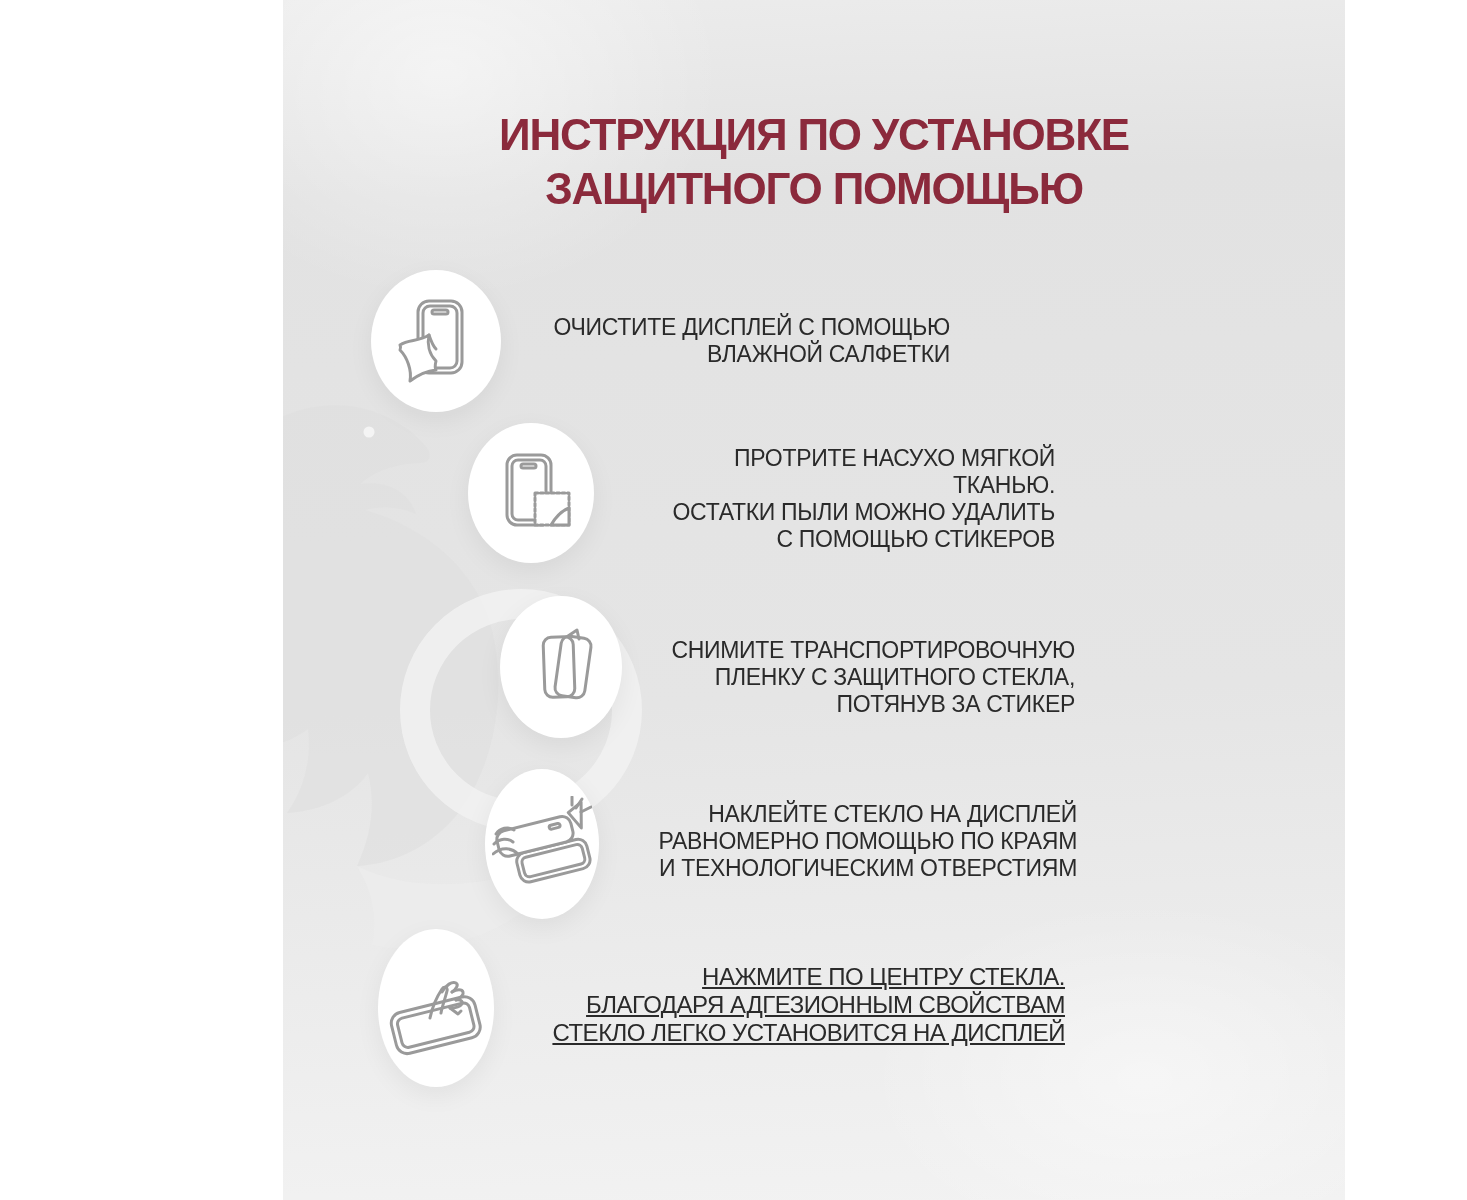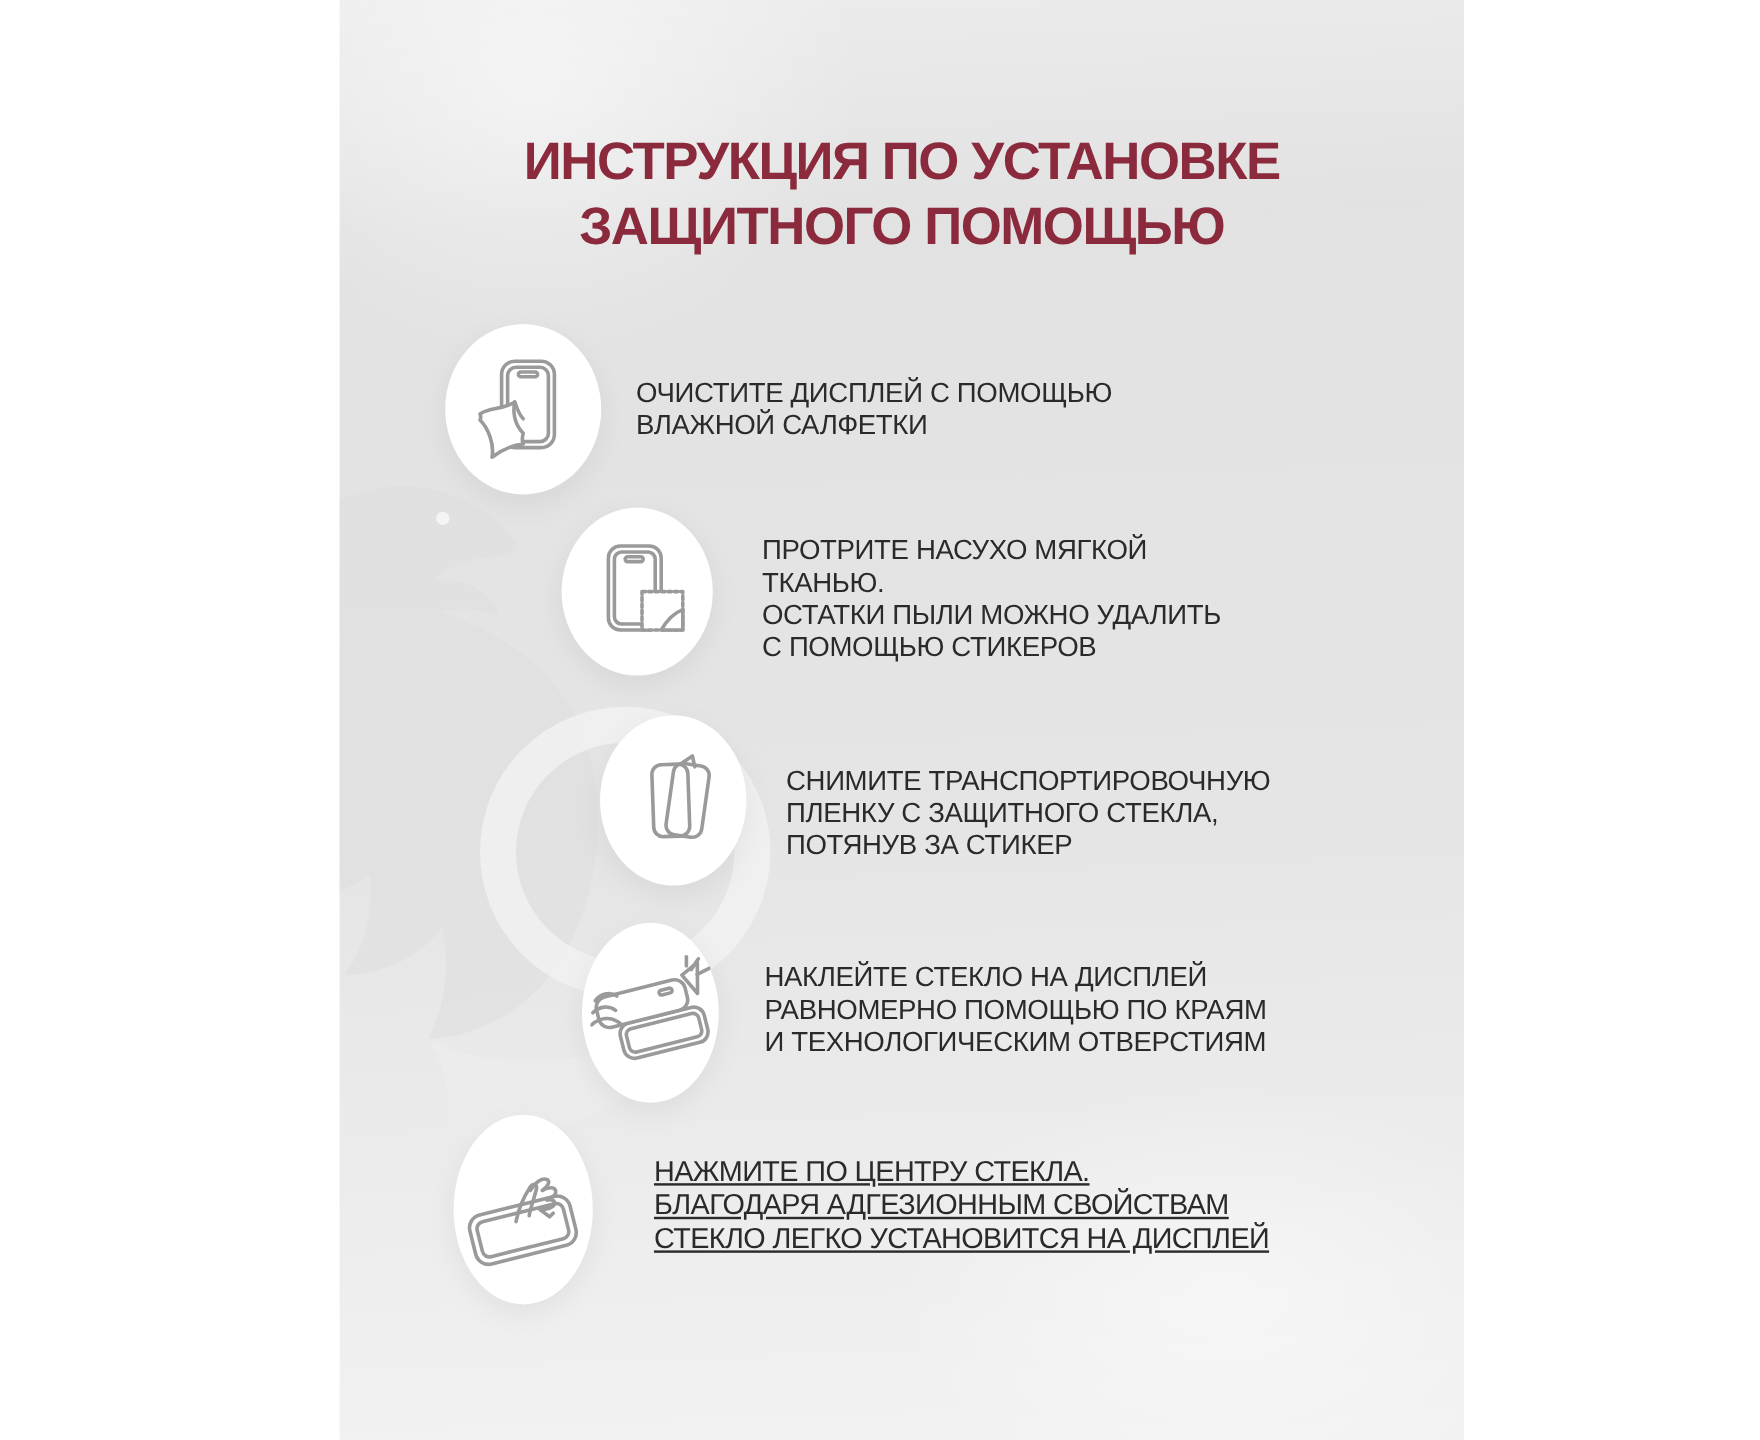--- a/index.html
+++ b/index.html
@@ -1,29 +1,29 @@
 <!DOCTYPE html>
 <html><head>
 <meta charset="utf-8">
 <style>
   html,body{margin:0;padding:0;width:1467px;height:1200px;background:#ffffff;
     font-family:"Liberation Sans",sans-serif;overflow:hidden;position:relative;}
-  .panel{position:absolute;left:283px;top:0;width:937px;height:1200px;overflow:hidden;
+  .panel{position:absolute;left:283px;top:0;width:1062px;height:1200px;overflow:hidden;
     background:linear-gradient(178deg,#ececec 0%,#e2e2e2 16%,#e5e5e5 58%,#f2f2f2 100%);}
   .sheen-tl{position:absolute;left:-120px;top:-160px;width:560px;height:460px;
     background:radial-gradient(closest-side,rgba(255,255,255,.5),rgba(255,255,255,0));}
   .sheen-br{position:absolute;right:-80px;bottom:-60px;width:560px;height:360px;
     background:radial-gradient(closest-side,rgba(255,255,255,.45),rgba(255,255,255,0));}
   .watermark{position:absolute;left:-8px;top:396px;}
   .page-title{position:absolute;top:108px;left:0;width:100%;text-align:center;
     color:#8b2a3c;font-weight:bold;font-size:44px;line-height:54px;letter-spacing:-1.2px;}
   .circle{position:absolute;background:#ffffff;border-radius:50%;
     box-shadow:0 8px 26px rgba(0,0,0,.06);display:flex;align-items:center;justify-content:center;}
   .step-text{position:absolute;color:#2a2a2a;font-size:23px;line-height:27px;
-    letter-spacing:-0.3px;text-align:left;white-space:pre-line;}
+    letter-spacing:-0.3px;text-align:right;white-space:pre-line;}
   .c1{left:88px; top:270px;width:130px;height:142px;}
   .c2{left:185px;top:423px;width:126px;height:140px;}
   .c3{left:217px;top:596px;width:122px;height:142px;}
   .c4{left:202px;top:769px;width:114px;height:150px;}
   .c5{left:95px; top:929px;width:116px;height:158px;}
   .t1{left:247px;top:314px;width:420px;}
   .t2{left:352px;top:445px;width:420px;}
   .t3{left:372px;top:637px;width:420px;}
   .t4{left:354px;top:801px;width:440px;}
   .t5{left:262px;top:963px;width:520px;font-size:24px;line-height:28px;letter-spacing:-0.5px;text-decoration:underline;}

